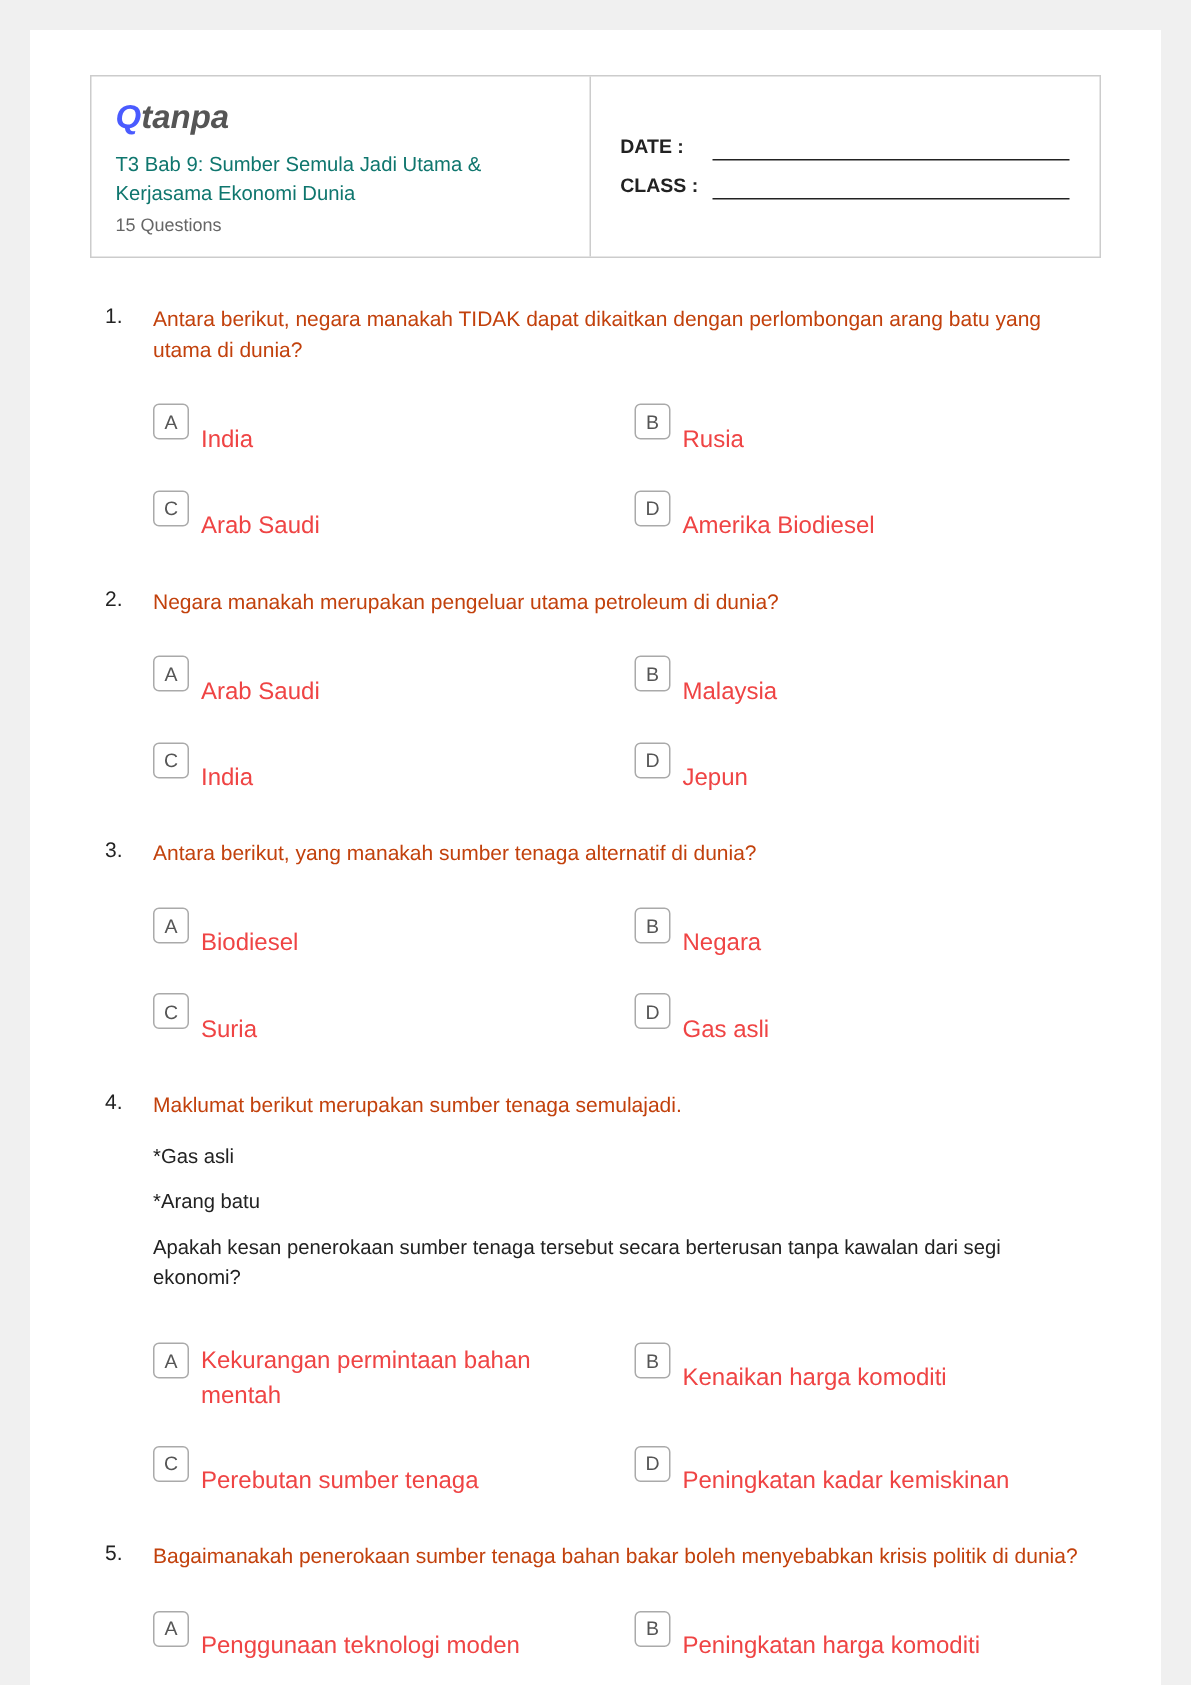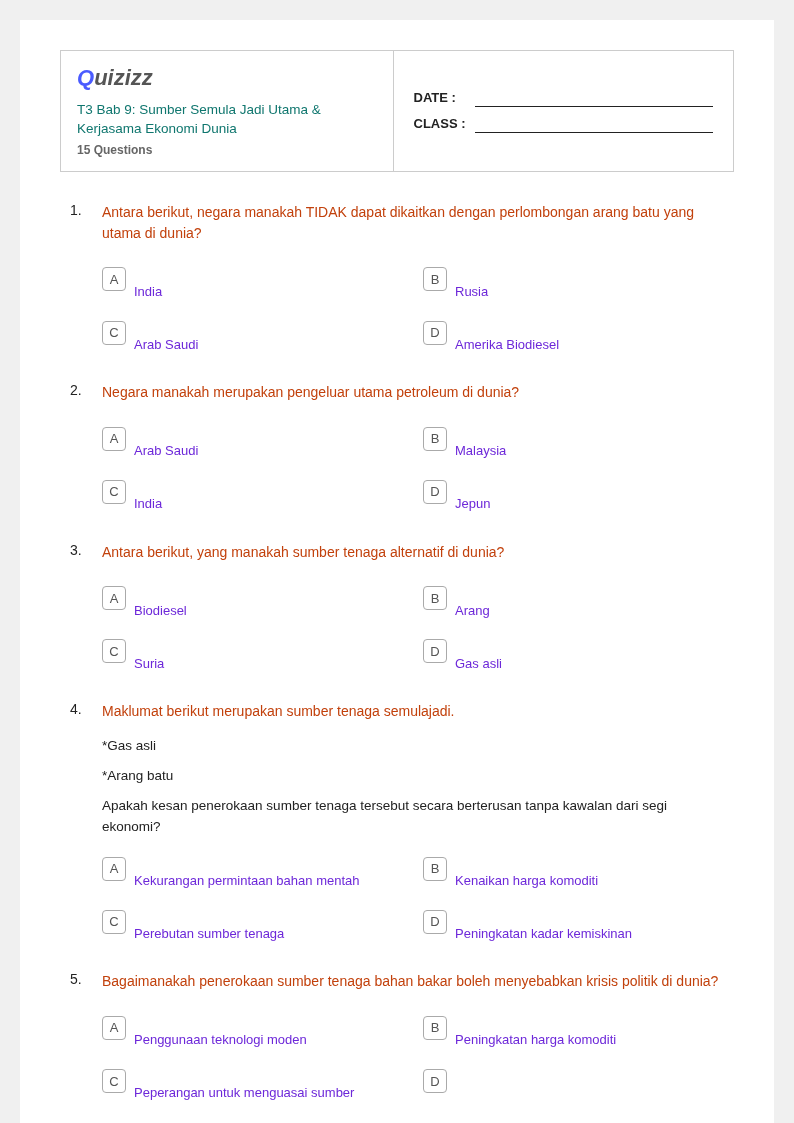--- a/index.html
+++ b/index.html
@@ -47,21 +47,20 @@
     .quiz-title {
       font-size: 13.5px;
       color: #0f766e;
       font-weight: 400;
       line-height: 1.4;
       margin-bottom: 4px;
     }
     .quiz-subtitle {
       font-size: 12px;
       color: #666;
-      font-weight: bold;
     }
     .header-right {
       flex: 1;
       padding: 14px 20px;
       display: flex;
       flex-direction: column;
       gap: 8px;
       justify-content: center;
     }
     .field-row {
@@ -125,36 +124,36 @@
       border: 1.5px solid #aaa;
       border-radius: 4px;
       display: flex;
       align-items: center;
       justify-content: center;
       font-size: 13px;
       color: #555;
       flex-shrink: 0;
     }
     .option-text {
-      font-size: 13px;
-      color: #6d28d9;
+      font-size: 16px;
+      color: #ef4444;
       line-height: 1.4;
       margin-top: 25px;
     }
   </style>
 </head>
 <body>
 
 <div class="page">
 
   <div class="header-box">
     <div class="header-left">
       <div class="logo">
         <span class="logo-q">Q</span>
-        <span class="logo-rest">uizizz</span>
+        <span class="logo-rest">tanpa</span>
       </div>
       <div class="quiz-title">T3 Bab 9: Sumber Semula Jadi Utama &amp; Kerjasama Ekonomi Dunia</div>
       <div class="quiz-subtitle">15 Questions</div>
     </div>
     <div class="header-right">
       <div class="field-row">
         <span class="field-label">DATE :</span>
         <div class="field-line"></div>
       </div>
       <div class="field-row">
@@ -218,21 +217,21 @@
           <div class="question-number">3.</div>
           <div class="question-text">Antara berikut, yang manakah sumber tenaga alternatif di dunia?</div>
         </div>
         <div class="options-grid">
           <div class="option">
             <div class="option-letter">A</div>
             <div class="option-text">Biodiesel</div>
           </div>
           <div class="option">
             <div class="option-letter">B</div>
-            <div class="option-text">Arang</div>
+            <div class="option-text">Negara</div>
           </div>
           <div class="option">
             <div class="option-letter">C</div>
             <div class="option-text">Suria</div>
           </div>
           <div class="option">
             <div class="option-letter">D</div>
             <div class="option-text">Gas asli</div>
           </div>
         </div>

